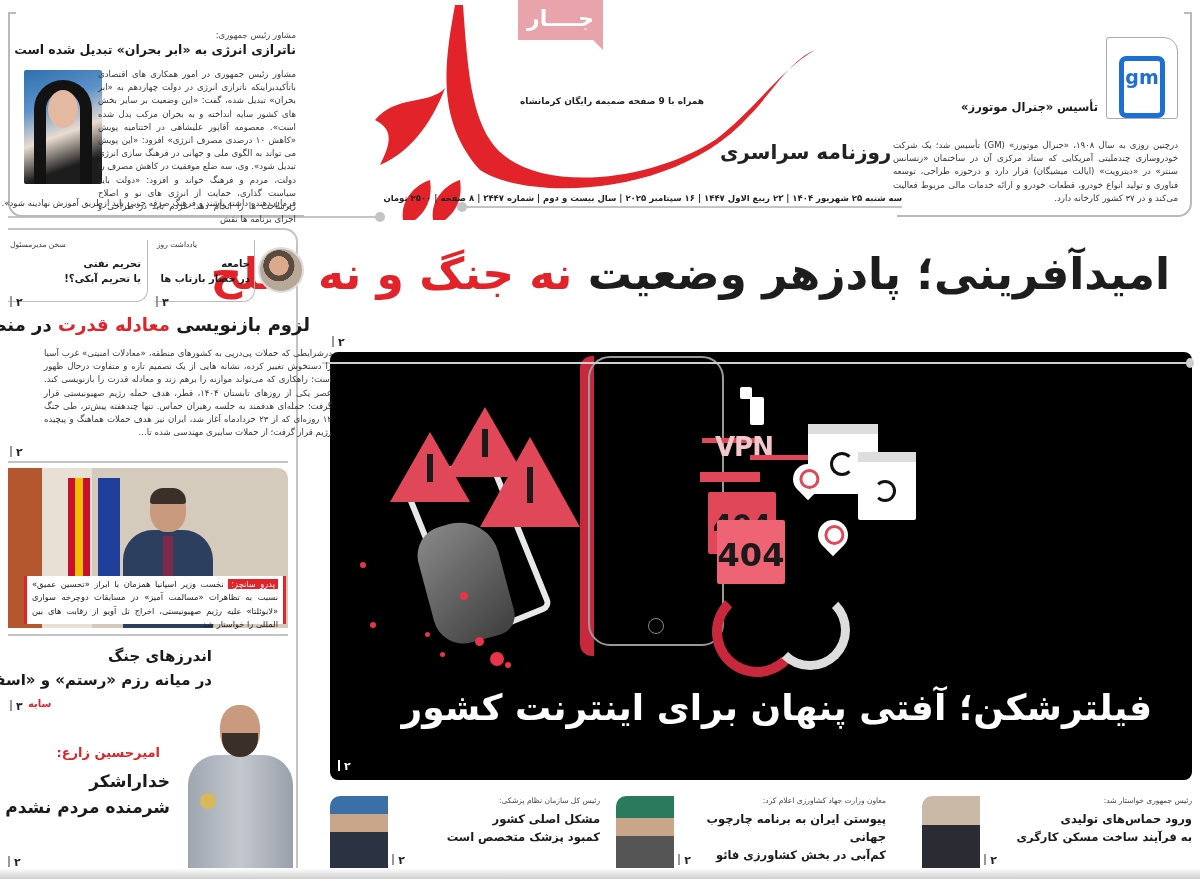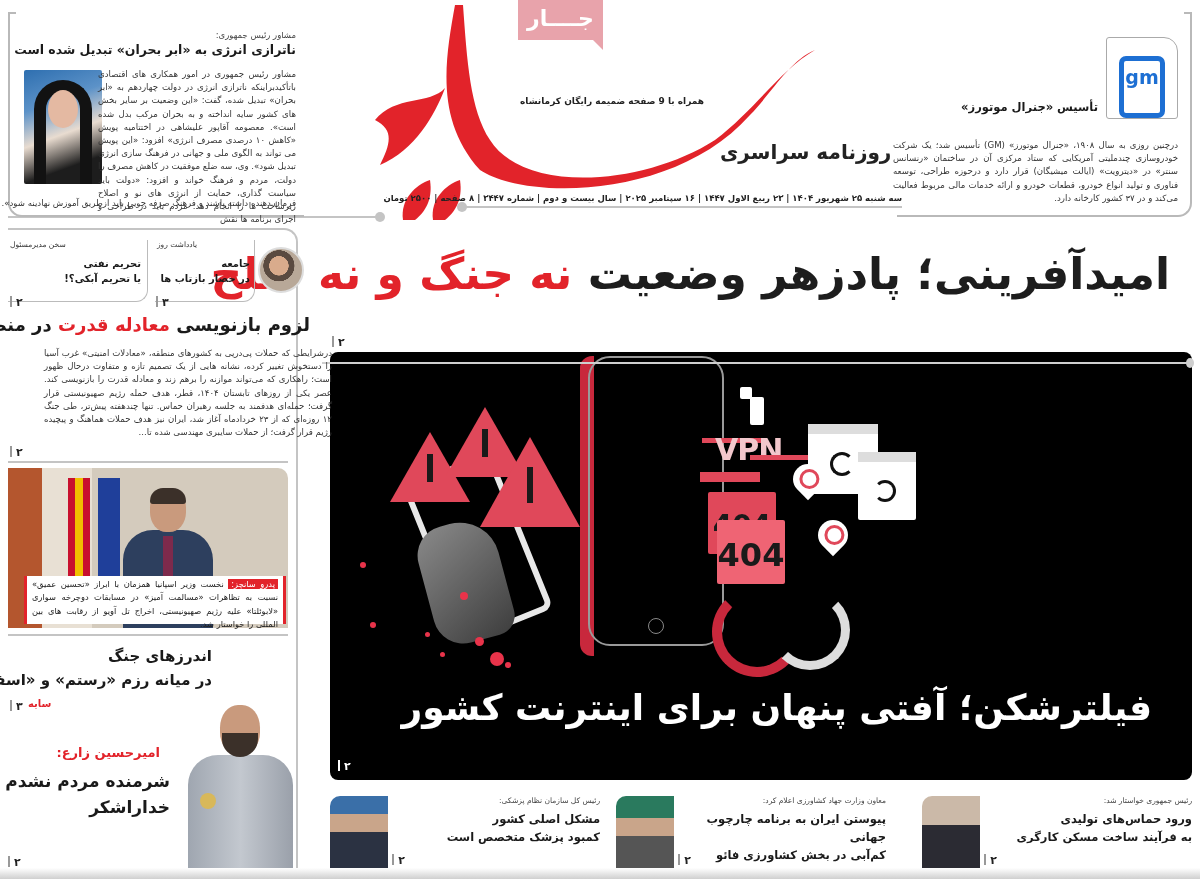--- a/index.html
+++ b/index.html
@@ -55,21 +55,21 @@
   .phone-red { position: absolute; left: 250px; top: 4px; width: 14px; height: 300px; background: #c8283c; border-radius: 12px 0 0 12px; }
   .phone-btn { position: absolute; left: 58px; top: 260px; width: 16px; height: 16px; border: 1.5px solid #888; border-radius: 50%; }
   .tri { position: absolute; width: 0; height: 0; border-left: 40px solid transparent; border-right: 40px solid transparent; border-bottom: 70px solid #e0485a; }
   .tri .ex { position: absolute; left: -3px; top: 22px; width: 6px; height: 28px; background: #1a1a1a; }
   .hand-frame { position: absolute; left: 100px; top: 110px; width: 95px; height: 170px; border: 6px solid #e8e8e8; border-radius: 10px; transform: rotate(-22deg); background: #000; }
   .hand { position: absolute; left: 95px; top: 170px; width: 80px; height: 120px; background: linear-gradient(150deg,#8a8a8a,#3d3d3d); border-radius: 30px 40px 20px 30px; transform: rotate(-15deg); }
   .speck { position: absolute; border-radius: 50%; background: #e8334a; }
   .win { position: absolute; background: #fff; border-radius: 2px; }
   .win .bar { height: 10px; background: #ddd; }
   .win-red { position: absolute; background: #e0485a; border-radius: 2px; color: #1a1a1a; font-weight: bold; font-family: "DejaVu Sans", sans-serif; text-align: center; direction: ltr; }
-  .vpn { position: absolute; left: 385px; top: 80px; font-size: 30px; font-weight: bold; color: #f2c7cc; font-family: "DejaVu Sans", sans-serif; direction: ltr; letter-spacing: -1px; }
+  .vpn { position: absolute; left: 385px; top: 80px; font-size: 26px; font-weight: bold; color: #f2c7cc; font-family: "DejaVu Sans", sans-serif; direction: ltr; letter-spacing: -1px; }
   .redbar { position: absolute; background: #e0485a; }
   .pin { position: absolute; width: 30px; height: 30px; background: #fff; border-radius: 50% 50% 50% 0; transform: rotate(-45deg); }
   .pin::after { content:""; position:absolute; left:6px; top:6px; width:14px; height:14px; border: 3px solid #e0485a; border-radius:50%; }
   .arc { position: absolute; border-radius: 50%; border-style: solid; border-color: transparent; }
 
   
   .lc-box { position: absolute; left: 8px; top: 228px; width: 290px; height: 640px; border-right: 2px solid #c4c4c4; border-top: 2px solid #c4c4c4; border-radius: 0 14px 0 0; }
   .ed-card { position: absolute; border: 1.5px solid #bbb; border-radius: 0 0 12px 0; border-left: none; border-top: none; }
   .ed-kicker { position: absolute; font-size: 7.5px; color: #333; }
   .ed-title { position: absolute; font-size: 10px; font-weight: bold; line-height: 15px; text-align: right; }
@@ -258,22 +258,22 @@
 <div class="abs red" style="left:28px; top:698px; font-size:10px; font-weight:bold;">سایه</div>
 
 <div class="zare-photo">
   <div class="jacket"></div>
     <div class="medal"></div>
     <div class="head"></div>
     <div class="beard"></div>
 </div>
 <div class="zare-kicker">امیرحسین زارع:</div>
 <div class="zare-title">
+  <div>خداراشکر</div>
   <div>شرمنده مردم نشدم</div>
-  <div>خداراشکر</div>
 </div>
 <div class="abs pageref" style="left:8px; top:856px;">۲</div>
 
 <div class="teaser" style="left:922px;">
   <div class="ph" style="background:linear-gradient(#cbb9a8 0 40%, #2b2b33 40%);"></div>
   <div class="kicker">رئیس جمهوری خواستار شد:</div>
   <div class="title">
     <div>ورود حماس‌های تولیدی</div>
       <div>به فرآیند ساخت مسکن کارگری</div>
   </div>

